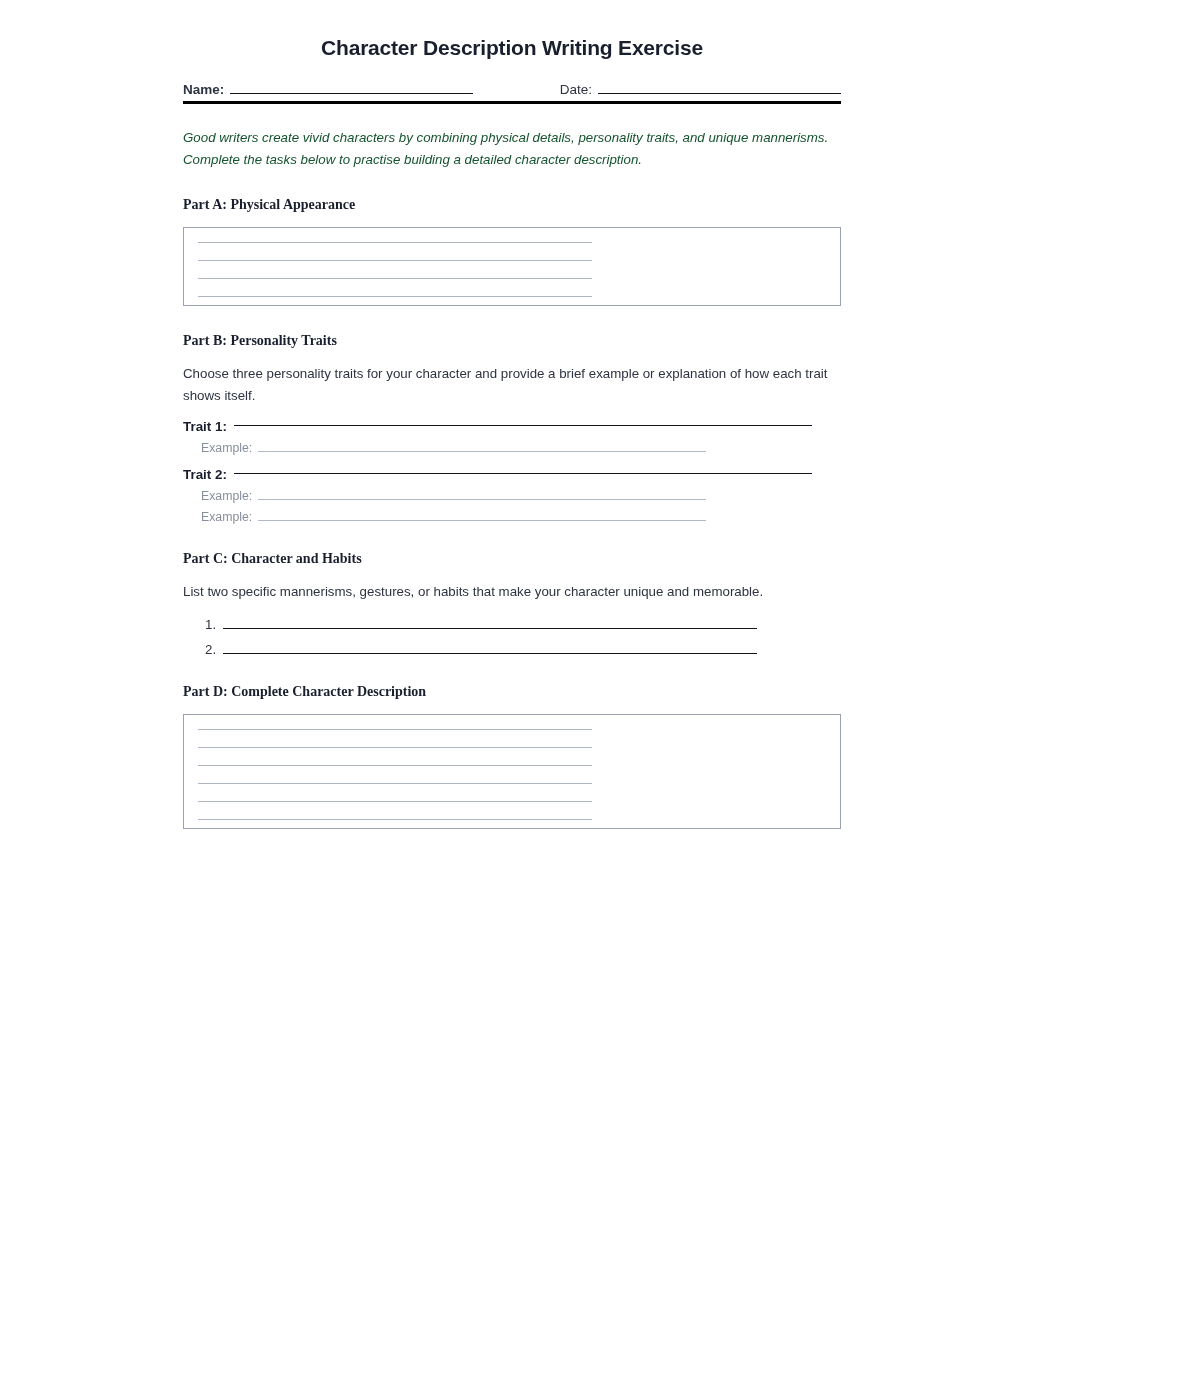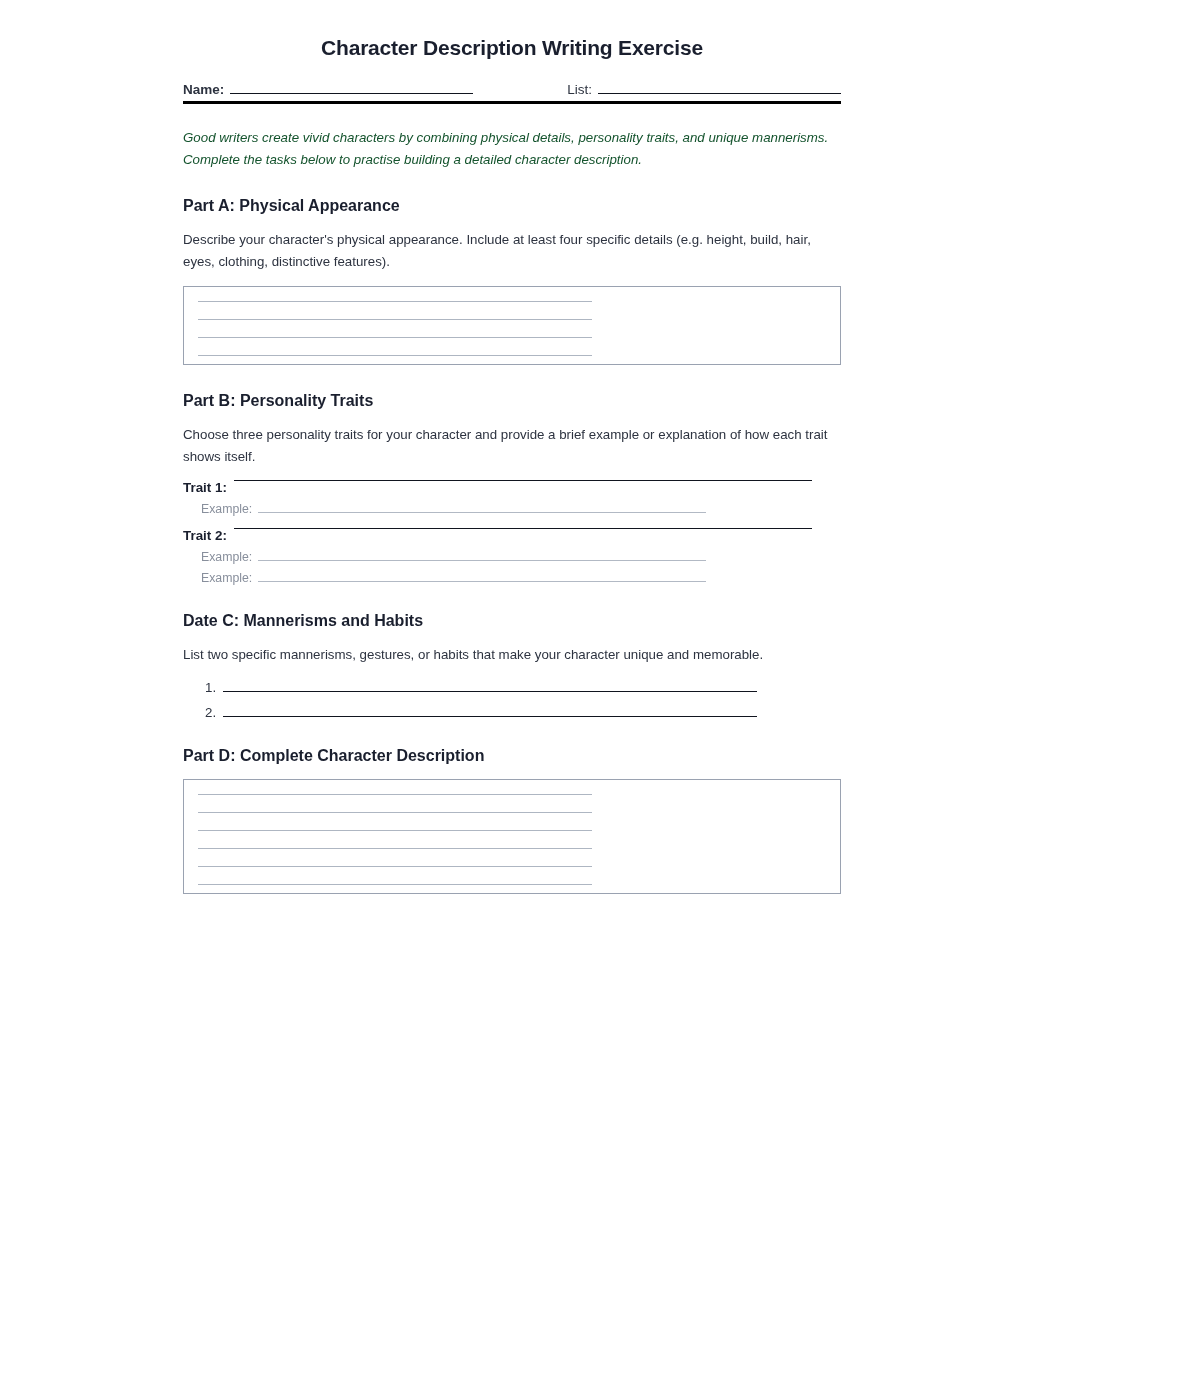--- a/index.html
+++ b/index.html
@@ -68,25 +68,26 @@
     font-size: 13.3px;
     line-height: 1.62;
     color: #14532d;
     margin-top: 23px;
     max-width: 812px;
   }
 
   
   .section { margin-top: 0; }
   .section-heading {
-    font-size: 16px;
+    font-size: 14px;
     font-weight: bold;
     color: #1a1f2e;
     margin-top: 27px;
     margin-bottom: 0;
+    font-family: Liberation Serif, serif;
   }
   .section-body {
     font-size: 13.3px;
     line-height: 1.62;
     color: #2d3340;
     margin-top: 14px;
     max-width: 826px;
   }
 
   
@@ -102,21 +103,21 @@
     border-bottom: 1px solid #aeb6c2;
     width: 60%;
     margin: 0 0 0 14px;
   }
   .answer-box .write-line + .write-line { margin-top: 17px; }
 
   
   .trait-group { margin-top: 12px; }
   .trait-row {
     display: flex;
-    align-items: flex-start;
+    align-items: center;
     margin-top: 12px;
   }
   .trait-label {
     font-size: 13.4px;
     font-weight: bold;
     color: #1a1f2e;
     white-space: nowrap;
   }
   .trait-rule {
     flex: 0 0 578px;
@@ -176,31 +177,30 @@
 
   <h1 class="doc-title">Character Description Writing Exercise</h1>
 
   <div class="meta-row">
     <div class="meta-field name-field">
       <span class="meta-label">Name:</span>
       <span class="meta-rule name-rule"></span>
     </div>
     <div class="meta-spacer"></div>
     <div class="meta-field date-field">
-      <span class="meta-label">List:</span>
+      <span class="meta-label">Date:</span>
       <span class="meta-rule date-rule"></span>
     </div>
   </div>
   <div class="meta-divider"></div>
 
   <p class="intro">Good writers create vivid characters by combining physical details, personality traits, and unique mannerisms. Complete the tasks below to practise building a detailed character description.</p>
 
   <div class="section">
     <h2 class="section-heading">Part A: Physical Appearance</h2>
-    <p class="section-body">Describe your character's physical appearance. Include at least four specific details (e.g. height, build, hair, eyes, clothing, distinctive features).</p>
     <div class="answer-box">
       <div class="write-line"></div>
       <div class="write-line"></div>
       <div class="write-line"></div>
       <div class="write-line"></div>
     </div>
   </div>
 
   <div class="section">
     <h2 class="section-heading">Part B: Personality Traits</h2>
@@ -228,21 +228,21 @@
 
       <div class="example-row">
         <span class="example-label">Example:</span>
         <span class="example-rule"></span>
       </div>
 
     </div>
   </div>
 
   <div class="section">
-    <h2 class="section-heading">Date C: Mannerisms and Habits</h2>
+    <h2 class="section-heading">Part C: Character and Habits</h2>
     <p class="section-body">List two specific mannerisms, gestures, or habits that make your character unique and memorable.</p>
     <ul class="mannerism-list">
       <li class="mannerism-item">
         <span class="mannerism-marker">1.</span>
         <span class="mannerism-rule"></span>
       </li>
       <li class="mannerism-item">
         <span class="mannerism-marker">2.</span>
         <span class="mannerism-rule"></span>
       </li>

